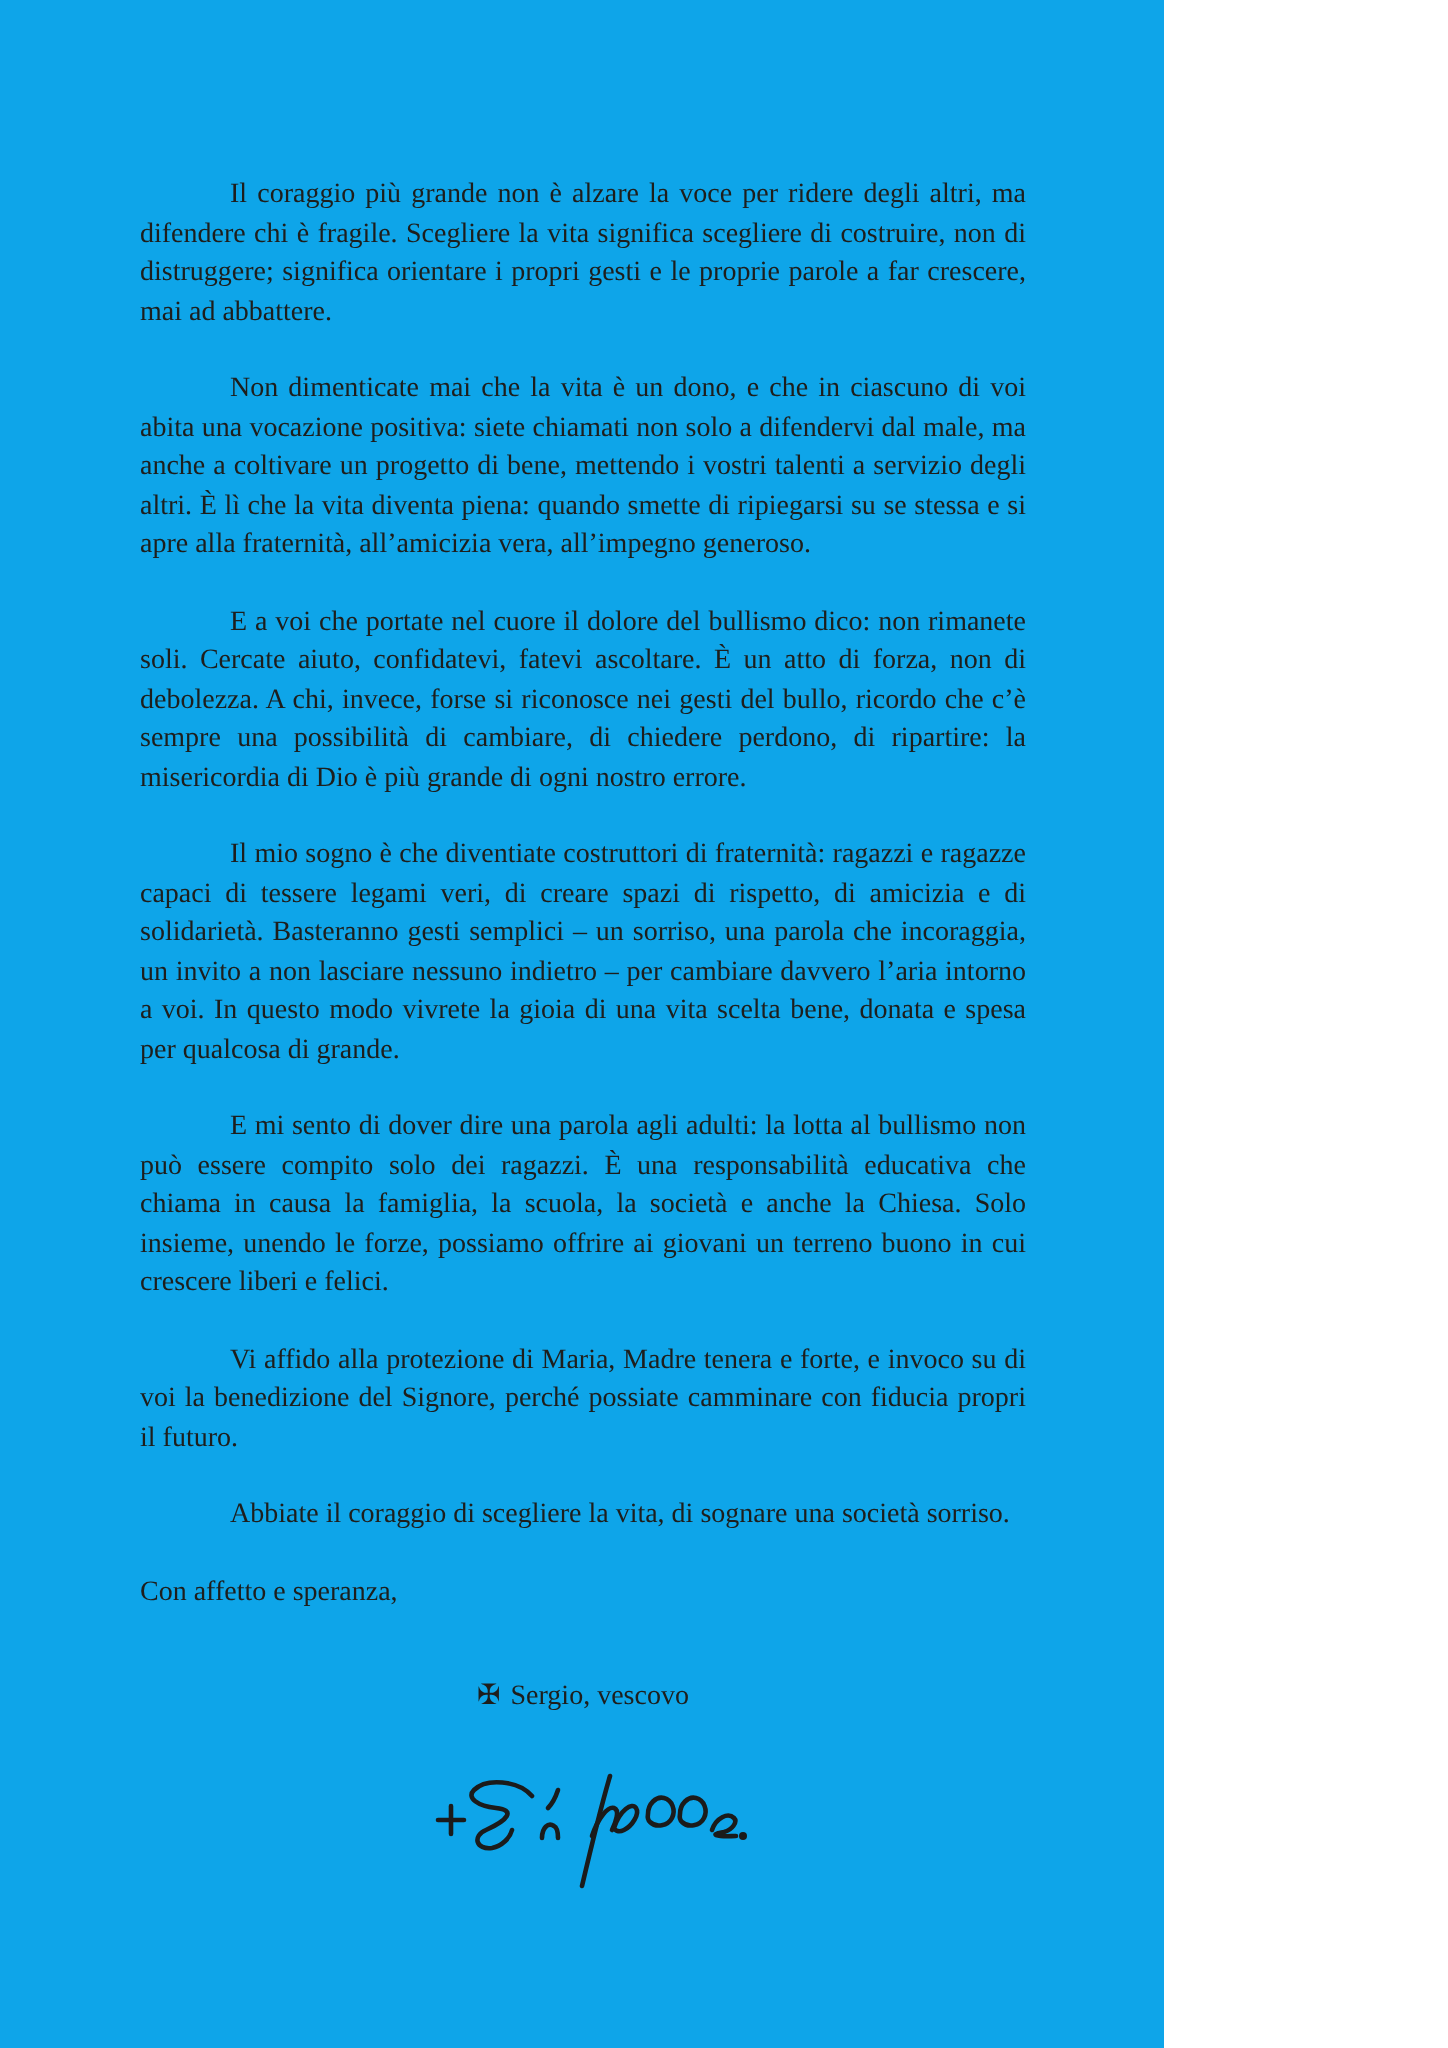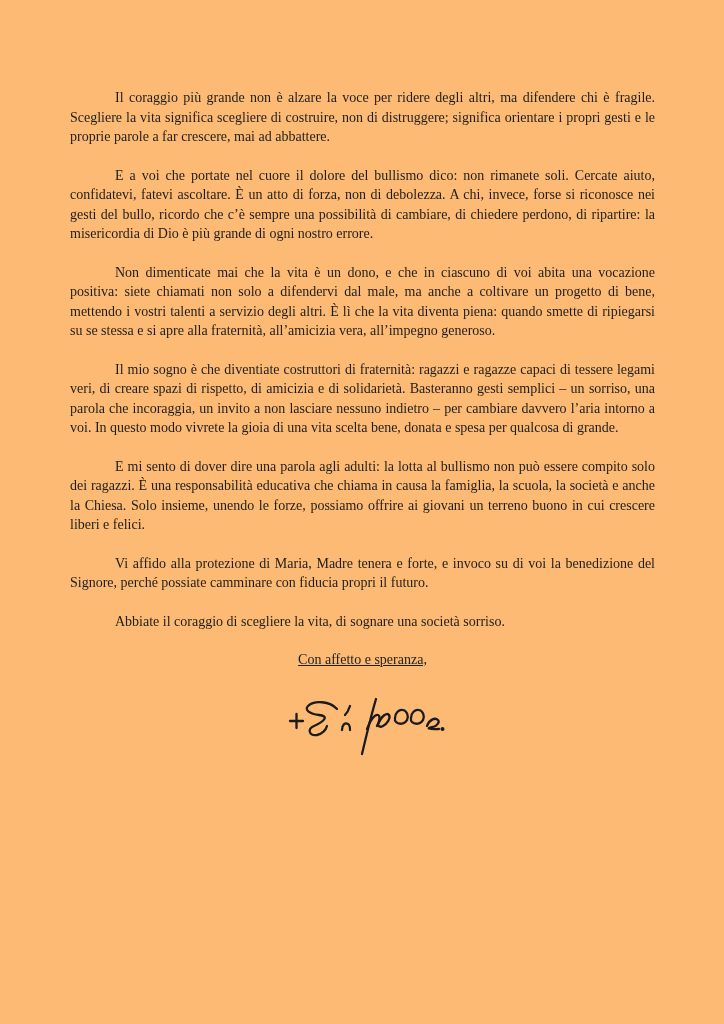--- a/index.html
+++ b/index.html
@@ -2,41 +2,40 @@
 <html lang="it"><head>
 <meta charset="utf-8">
 <style>
   html, body {
     margin: 0;
     padding: 0;
     background: #ffffff;
   }
   .page {
     position: relative;
-    width: 724px;
+    width: 582px;
     height: 1024px;
-    background: #fdba74;
+    background: #0ea5e9;
     box-sizing: border-box;
     padding: 88px 69px 0 70px;
     color: #1e1e1c;
     font-family: "Liberation Serif", "DejaVu Serif", serif;
     font-size: 14px;
     overflow: hidden;
   }
   p.para {
     margin: 0 0 19px 0;
     text-indent: 45px;
     text-align: justify;
     line-height: 19.5px;
   }
   .closing {
     margin: 0;
-    text-align: center;
+    text-align: left;
     line-height: 19.5px;
-    text-decoration: underline;
   }
   .signatory {
     margin-top: 33px;
     text-align: center;
     line-height: 19.5px;
     white-space: nowrap;
   }
   .signatory .cross {
     margin-right: 5px;
     font-size: 14px;
@@ -56,29 +55,30 @@
     stroke-linecap: round;
     stroke-linejoin: round;
   }
 </style>
 </head>
 <body>
 
 <div class="page">
 
   <p class="para">Il coraggio più grande non è alzare la voce per ridere degli altri, ma difendere chi è fragile. Scegliere la vita significa scegliere di costruire, non di distruggere; significa orientare i propri gesti e le proprie parole a far crescere, mai ad abbattere.</p>
+  <p class="para">Non dimenticate mai che la vita è un dono, e che in ciascuno di voi abita una vocazione positiva: siete chiamati non solo a difendervi dal male, ma anche a coltivare un progetto di bene, mettendo i vostri talenti a servizio degli altri. È lì che la vita diventa piena: quando smette di ripiegarsi su se stessa e si apre alla fraternità, all’amicizia vera, all’impegno generoso.</p>
   <p class="para">E a voi che portate nel cuore il dolore del bullismo dico: non rimanete soli. Cercate aiuto, confidatevi, fatevi ascoltare. È un atto di forza, non di debolezza. A chi, invece, forse si riconosce nei gesti del bullo, ricordo che c’è sempre una possibilità di cambiare, di chiedere perdono, di ripartire: la misericordia di Dio è più grande di ogni nostro errore.</p>
-  <p class="para">Non dimenticate mai che la vita è un dono, e che in ciascuno di voi abita una vocazione positiva: siete chiamati non solo a difendervi dal male, ma anche a coltivare un progetto di bene, mettendo i vostri talenti a servizio degli altri. È lì che la vita diventa piena: quando smette di ripiegarsi su se stessa e si apre alla fraternità, all’amicizia vera, all’impegno generoso.</p>
   <p class="para">Il mio sogno è che diventiate costruttori di fraternità: ragazzi e ragazze capaci di tessere legami veri, di creare spazi di rispetto, di amicizia e di solidarietà. Basteranno gesti semplici – un sorriso, una parola che incoraggia, un invito a non lasciare nessuno indietro – per cambiare davvero l’aria intorno a voi. In questo modo vivrete la gioia di una vita scelta bene, donata e spesa per qualcosa di grande.</p>
   <p class="para">E mi sento di dover dire una parola agli adulti: la lotta al bullismo non può essere compito solo dei ragazzi. È una responsabilità educativa che chiama in causa la famiglia, la scuola, la società e anche la Chiesa. Solo insieme, unendo le forze, possiamo offrire ai giovani un terreno buono in cui crescere liberi e felici.</p>
   <p class="para">Vi affido alla protezione di Maria, Madre tenera e forte, e invoco su di voi la benedizione del Signore, perché possiate camminare con fiducia propri il futuro.</p>
   <p class="para">Abbiate il coraggio di scegliere la vita, di sognare una società sorriso.</p>
 
   <p class="closing">Con affetto e speranza,</p>
 
+  <p class="signatory"><span class="cross">✠</span><span>Sergio, vescovo</span></p>
 
   <div class="signature-wrap">
     <svg width="180" height="78" viewBox="0 0 180 78" aria-hidden="true">
 
       <path class="sig-stroke" d="M7,33 H20 M13.5,26 V40"></path>
 
       <path class="sig-stroke" d="M54,21 C47,13 31,12 25,18 C21,22 27,26 36,27 C46,28 42,33 31,38 C24,41 26,48 34,47 C39,46 43,42 44,38"></path>
 
       <path class="sig-stroke" d="M67,18 C66,21 64,25 62,27"></path>
 

